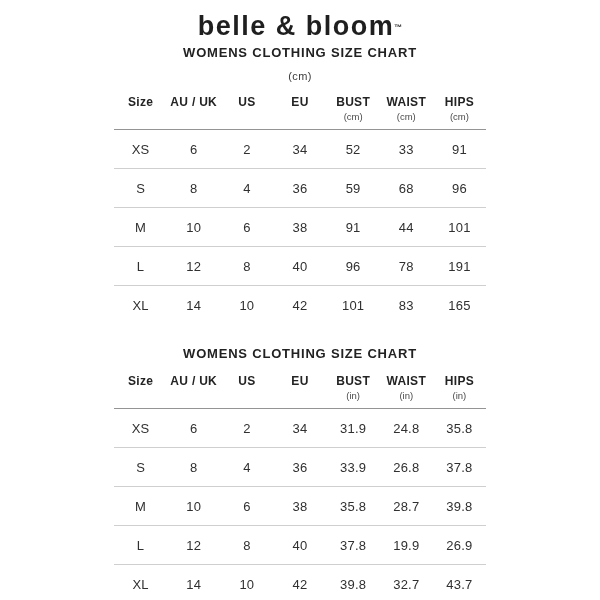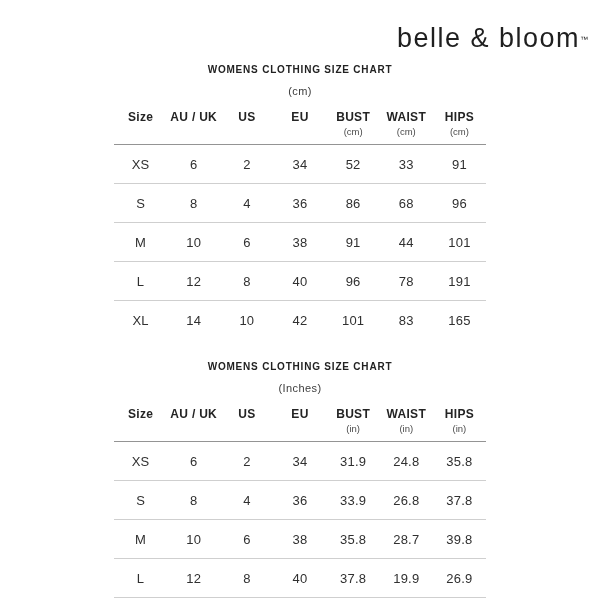--- a/index.html
+++ b/index.html
@@ -12,39 +12,39 @@
     height: 600px;
     overflow: hidden;
     font-family: "Liberation Sans", sans-serif;
     color: #2d2d2d;
   }
   .page {
     padding-top: 12px;
     width: 600px;
   }
   .brand {
-    margin: 12px;
-    text-align: right;
+    margin: 0;
+    text-align: center;
     font-size: 27px;
-    font-weight: normal;
+    font-weight: bold;
     letter-spacing: 1.5px;
     line-height: 28px;
     color: #1f1f1f;
   }
   .brand sup {
     font-size: 8px;
     vertical-align: top;
     position: relative;
     top: 2px;
     letter-spacing: 0;
   }
   .section-title {
     margin: 5px 0 0 0;
     text-align: center;
-    font-size: 10px;
+    font-size: 13px;
     font-weight: bold;
     letter-spacing: 0.8px;
     color: #222222;
   }
   .unit-label {
     margin-top: 10px;
     text-align: center;
     font-size: 11px;
     letter-spacing: 0.4px;
     color: #3c3c3c;
@@ -143,21 +143,21 @@
             <td>34</td>
             <td>52</td>
             <td>33</td>
             <td>91</td>
           </tr>
           <tr>
             <td>S</td>
             <td>8</td>
             <td>4</td>
             <td>36</td>
-            <td>86</td>
+            <td>59</td>
             <td>68</td>
             <td>96</td>
           </tr>
           <tr>
             <td>M</td>
             <td>10</td>
             <td>6</td>
             <td>38</td>
             <td>91</td>
             <td>44</td>
@@ -180,21 +180,20 @@
             <td>101</td>
             <td>83</td>
             <td>165</td>
           </tr>
         </tbody>
       </table>
   </section>
 
   <section class="chart-section">
     <h2 class="section-title">WOMENS CLOTHING SIZE CHART</h2>
-    <div class="unit-label">(Inches)</div>
     <table>
         <thead>
           <tr>
             <th>
               <span class="th-label">Size</span>
               <span class="th-unit"></span>
             </th>
             <th>
               <span class="th-label">AU / UK</span>
               <span class="th-unit"></span>

